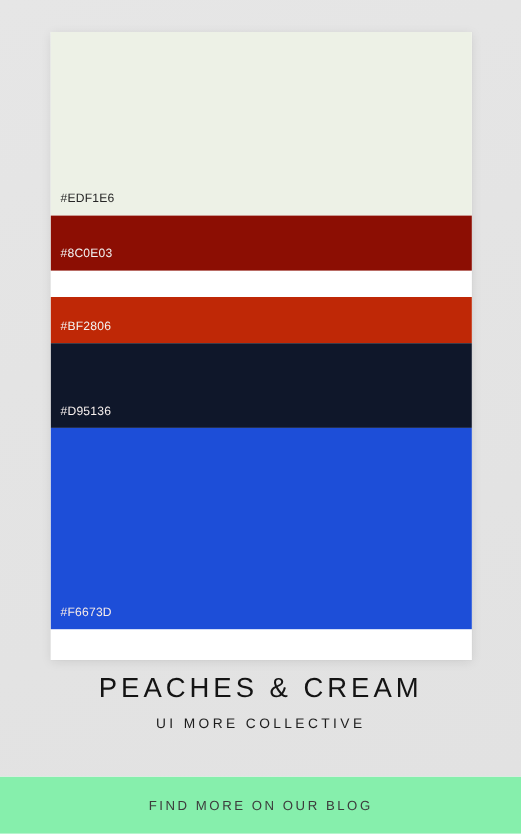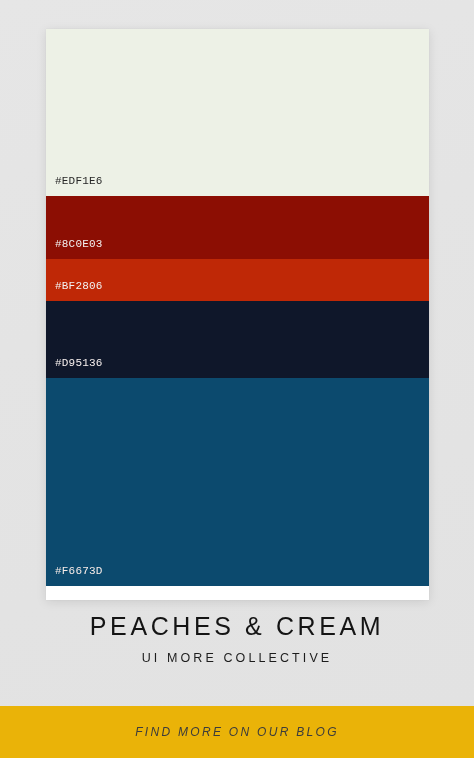--- a/index.html
+++ b/index.html
@@ -53,21 +53,20 @@
     flex: none;
   }
 
   .swatch-label {
     font-size: 11px;
     line-height: 1;
     letter-spacing: 0.2px;
     padding: 0 0 9px 9px;
     white-space: nowrap;
     font-weight: 400;
-    font-family: Liberation Mono, monospace;
   }
 
   
   .caption {
     position: absolute;
     left: 0;
     top: 612px;
     width: 474px;
     text-align: center;
   }
@@ -115,42 +114,42 @@
 <div class="pin">
 
   <div class="canvas">
 
     <div class="palette-card" style="background: rgb(255, 255, 255);">
 
       <div class="swatch" style="background-color: rgb(237, 241, 230); height: 167px;">
         <span class="swatch-label" style="color: rgb(38, 38, 38);">#EDF1E6</span>
       </div>
 
-      <div class="swatch" style="background-color: rgb(140, 14, 3); height: 63px; text-align: center;">
+      <div class="swatch" style="background-color: rgb(140, 14, 3); height: 50px; text-align: center;">
         <span class="swatch-label" style="color: rgb(242, 242, 242);">#8C0E03</span>
       </div>
 
-      <div class="swatch" style="background-color: rgb(191, 40, 6); height: 42px;">
+      <div class="swatch" style="background-color: rgb(191, 40, 6); height: 42px; margin-top: 24px;">
         <span class="swatch-label" style="color: rgb(242, 242, 242);">#BF2806</span>
       </div>
 
       <div class="swatch" style="background-color: #0f172a; height: 77px;">
         <span class="swatch-label" style="color: rgb(247, 240, 238);">#D95136</span>
       </div>
 
-      <div class="swatch" style="background-color: #0c4a6e; height: 208px;">
+      <div class="swatch" style="background-color: #1d4ed8; height: 183px;">
         <span class="swatch-label" style="color: rgb(248, 236, 232);">#F6673D</span>
       </div>
 
     </div>
 
     <div class="caption">
       <div class="caption-title">PEACHES &amp; CREAM</div>
       <div class="caption-sub">UI MORE COLLECTIVE</div>
     </div>
 
   </div>
 
-  <div class="footer" style="background: #eab308; font-style: italic;">
+  <div class="footer" style="background: #86efac;">
     <a class="footer-link" href="#">FIND MORE ON OUR BLOG</a>
   </div>
 
 </div>
 
 </body></html>

